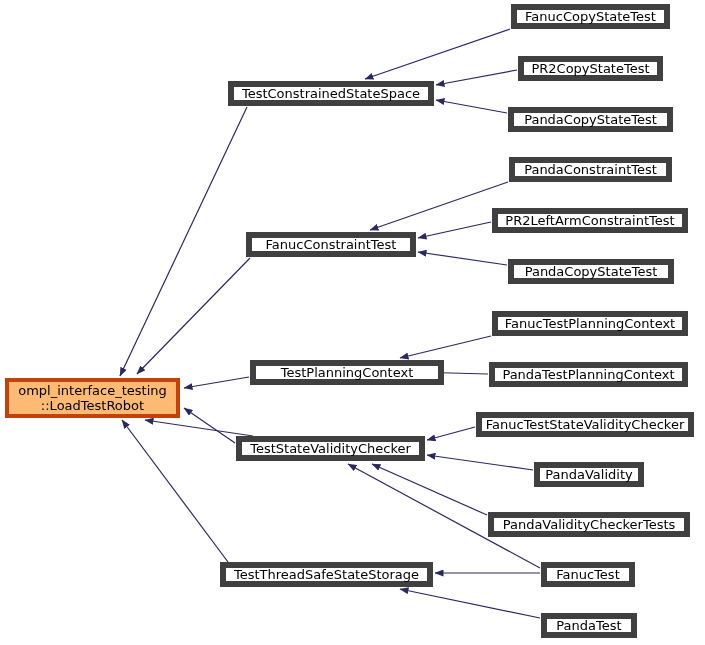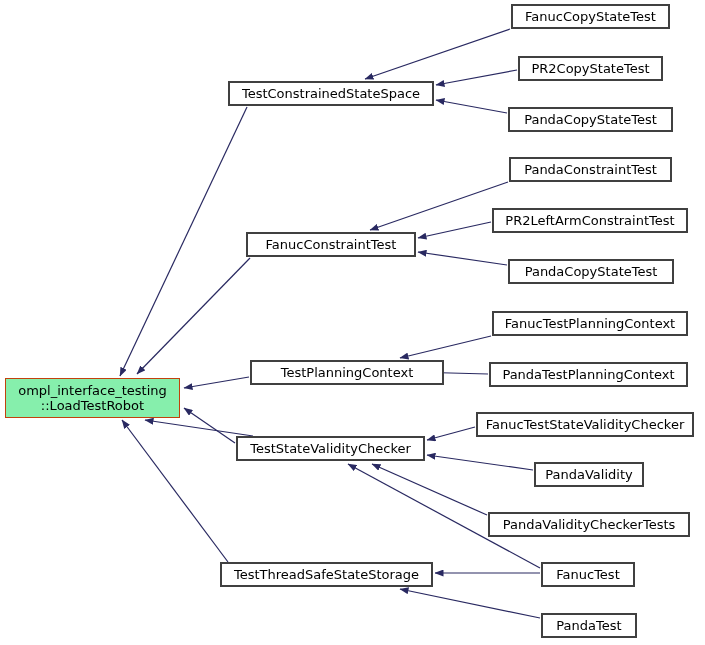--- a/index.html
+++ b/index.html
@@ -18,35 +18,35 @@
   #graph-svg {
     position: absolute;
     top: 0;
     left: 0;
     width: 705px;
     height: 645px;
   }
   .node-box {
     position: absolute;
     box-sizing: border-box;
-    border: 2px solid #404040;
+    border: 6px solid #404040;
     background: #ffffff;
     display: flex;
     align-items: center;
     justify-content: center;
     text-align: center;
     color: #000000;
     font-size: 13px;
     line-height: 1.18;
     white-space: pre;
     cursor: default;
   }
   .node-box.root {
-    background: #86efac;
-    border: 1px solid #c2410c;
+    background: #fdba74;
+    border: 4px solid #c2410c;
   }
   .node-label {
     display: block;
     width: 100%;
   }
 </style>
 </head>
 <body>
 
 <div id="canvas">

